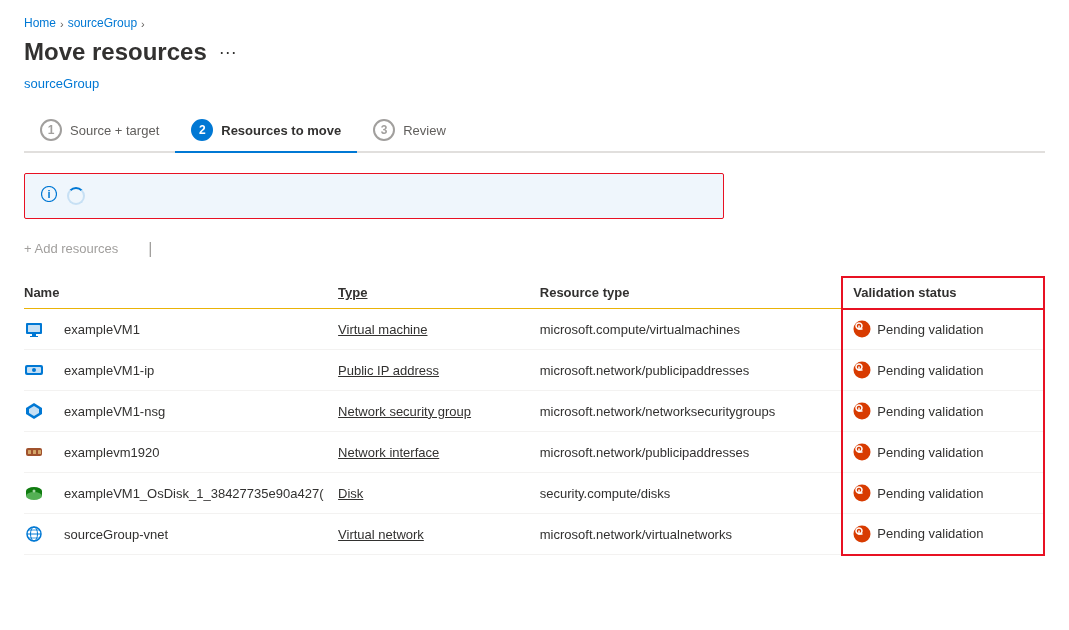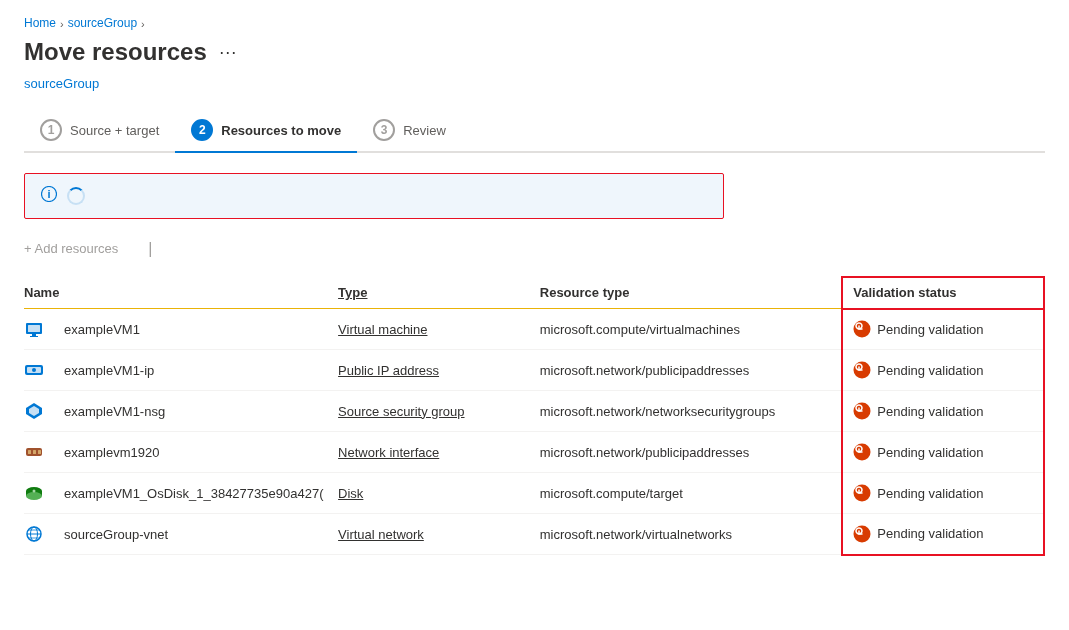--- a/index.html
+++ b/index.html
@@ -325,21 +325,21 @@
       <div class="name-cell">
         <span class="resource-icon">
               <svg width="20" height="20" viewBox="0 0 20 20">
                 <polygon points="10,2 18,7 18,13 10,18 2,13 2,7" fill="#0078d4"></polygon>
                 <polygon points="10,5 15,8 15,12 10,15 5,12 5,8" fill="#c7e0f4"></polygon>
               </svg>
             </span>
         <span>exampleVM1-nsg</span>
       </div>
     </td>
-    <td class="col-type">Source security group</td>
+    <td class="col-type">Network security group</td>
     <td class="col-restype">microsoft.network/networksecuritygroups</td>
     <td class="col-validation validation-col-cell">
       <div class="validation-cell">
         <span class="pending-icon">
               <svg width="18" height="18" viewBox="0 0 18 18">
     <circle cx="9" cy="9" r="8.5" fill="#d83b01" stroke="none"></circle>
     <path d="M6 9 a3 3 0 1 1 0.01 0" stroke="white" stroke-width="1.5" fill="none" stroke-linecap="round"></path>
     <polyline points="6,6 6,9 9,9" stroke="white" stroke-width="1.5" fill="none" stroke-linecap="round"></polyline>
   </svg>
             </span>
@@ -384,21 +384,21 @@
                 <ellipse cx="10" cy="8" rx="8" ry="4" fill="#107c10"></ellipse>
                 <rect x="2" y="8" width="16" height="5" fill="#107c10"></rect>
                 <ellipse cx="10" cy="13" rx="8" ry="4" fill="#54b054"></ellipse>
                 <circle cx="10" cy="8" r="1.5" fill="#a4d4a4"></circle>
               </svg>
             </span>
         <span>exampleVM1_OsDisk_1_38427735e90a427(</span>
       </div>
     </td>
     <td class="col-type">Disk</td>
-    <td class="col-restype">microsoft.compute/target</td>
+    <td class="col-restype">security.compute/disks</td>
     <td class="col-validation validation-col-cell">
       <div class="validation-cell">
         <span class="pending-icon">
               <svg width="18" height="18" viewBox="0 0 18 18">
     <circle cx="9" cy="9" r="8.5" fill="#d83b01" stroke="none"></circle>
     <path d="M6 9 a3 3 0 1 1 0.01 0" stroke="white" stroke-width="1.5" fill="none" stroke-linecap="round"></path>
     <polyline points="6,6 6,9 9,9" stroke="white" stroke-width="1.5" fill="none" stroke-linecap="round"></polyline>
   </svg>
             </span>
         <span>Pending validation</span>

